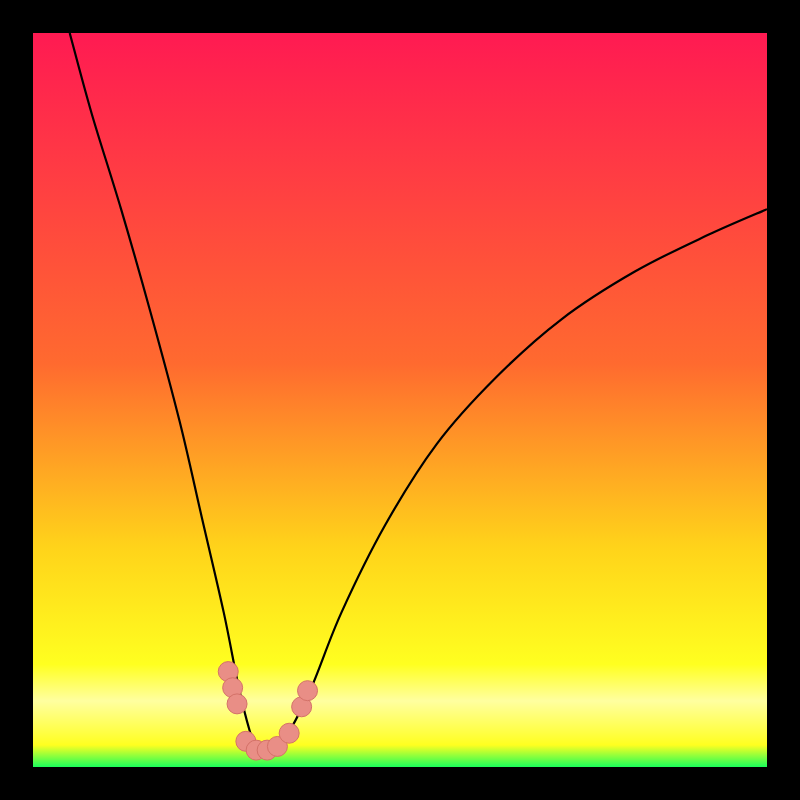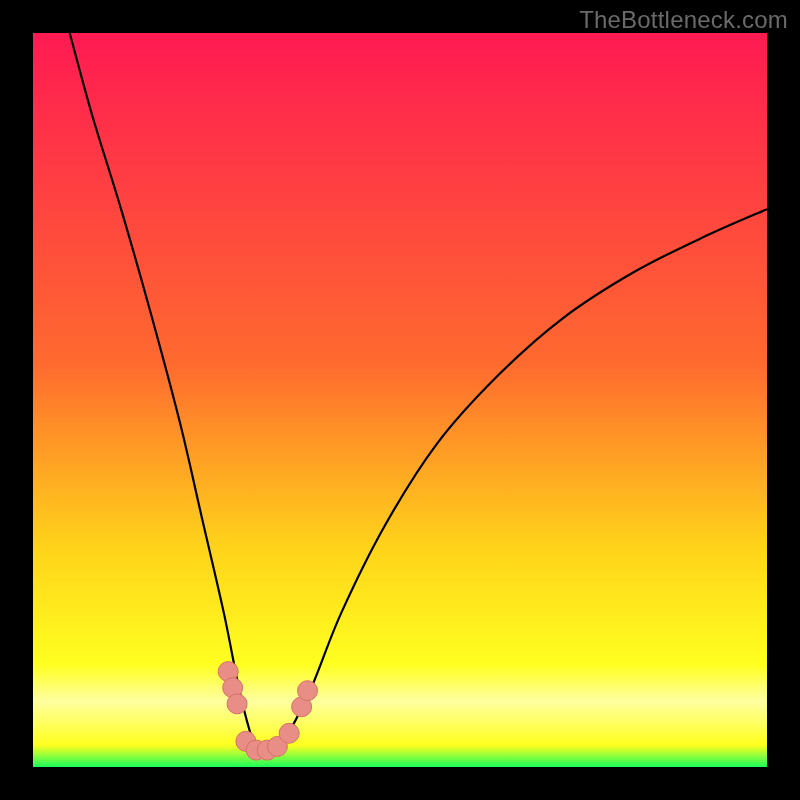--- a/index.html
+++ b/index.html
@@ -35,21 +35,20 @@
     user-select: none;
   }
   svg {
     display: block;
   }
 </style>
 </head>
 <body>
 
 <div class="frame">
-  <div class="watermark">TheBottleneck.com</div>
 
   <div class="plot">
     <svg id="chart-svg" width="734" height="734" viewBox="0 0 734 734">
       <defs>
         <linearGradient id="bg-grad" x1="0" y1="0" x2="0" y2="1">
             <stop offset="0.0%" stop-color="#ff1a52"></stop>
             <stop offset="45.0%" stop-color="#ff6a2f"></stop>
             <stop offset="70.0%" stop-color="#ffd31a"></stop>
             <stop offset="86.0%" stop-color="#ffff20"></stop>
             <stop offset="91.0%" stop-color="#ffffa0"></stop>

